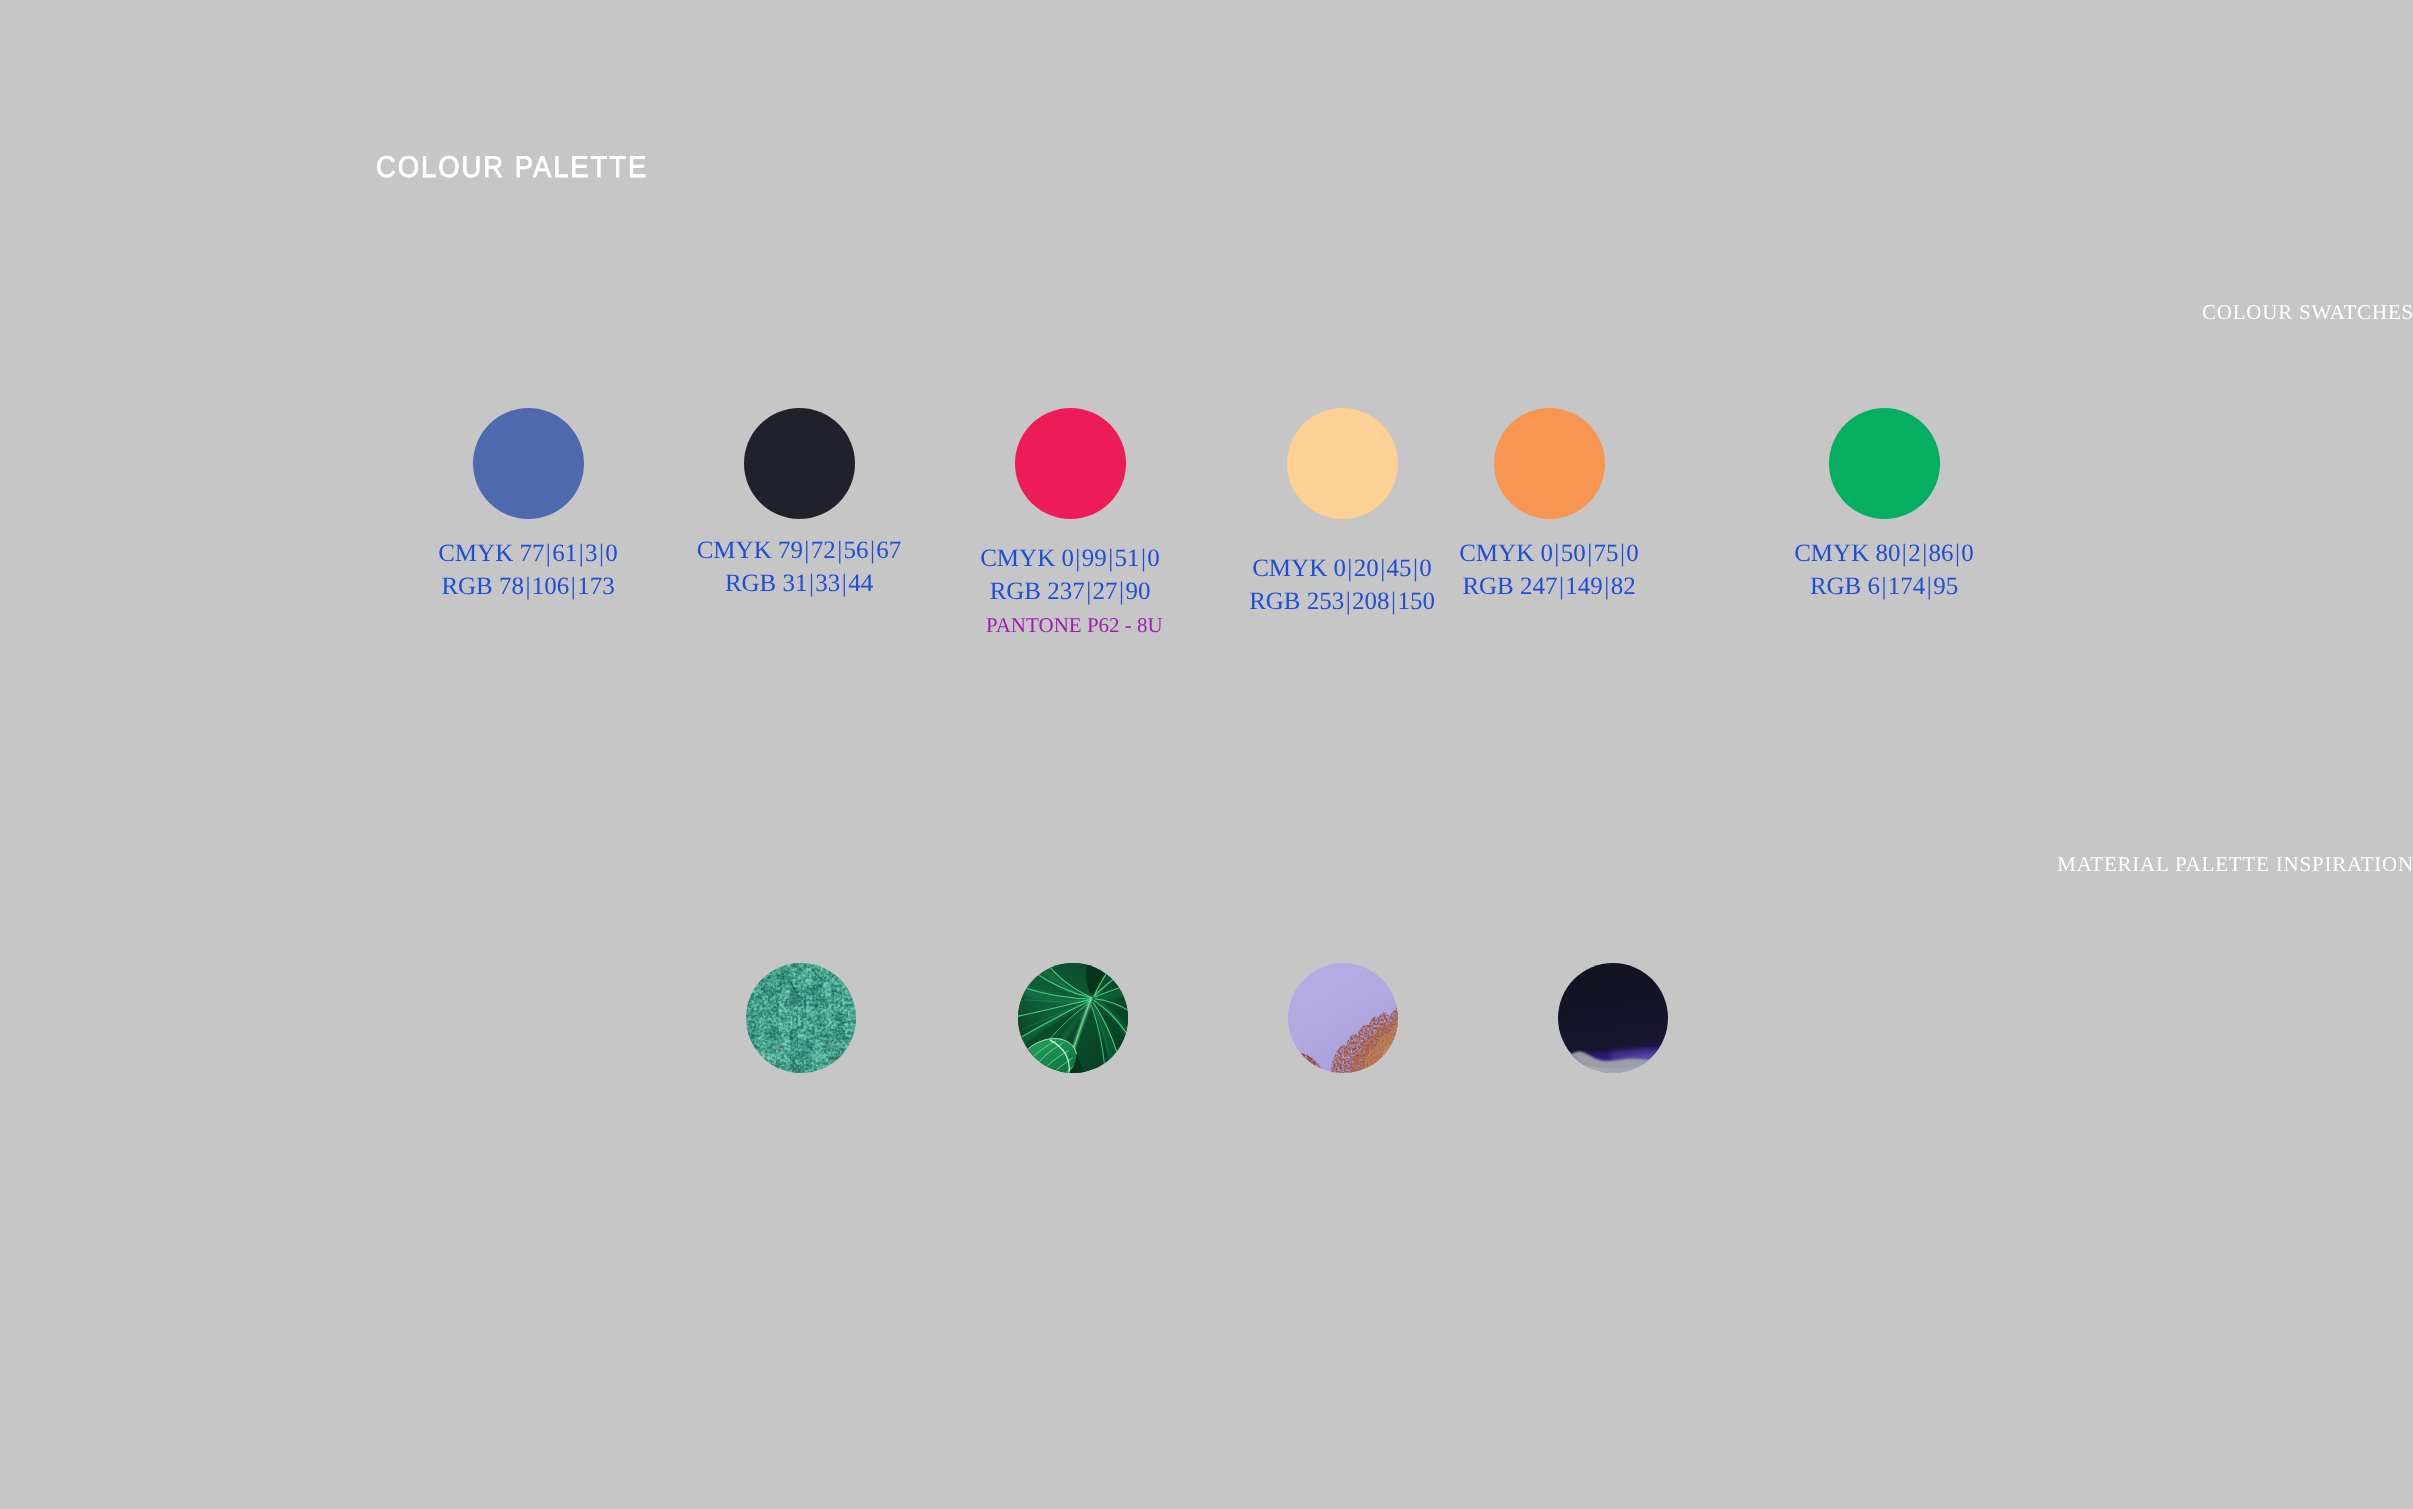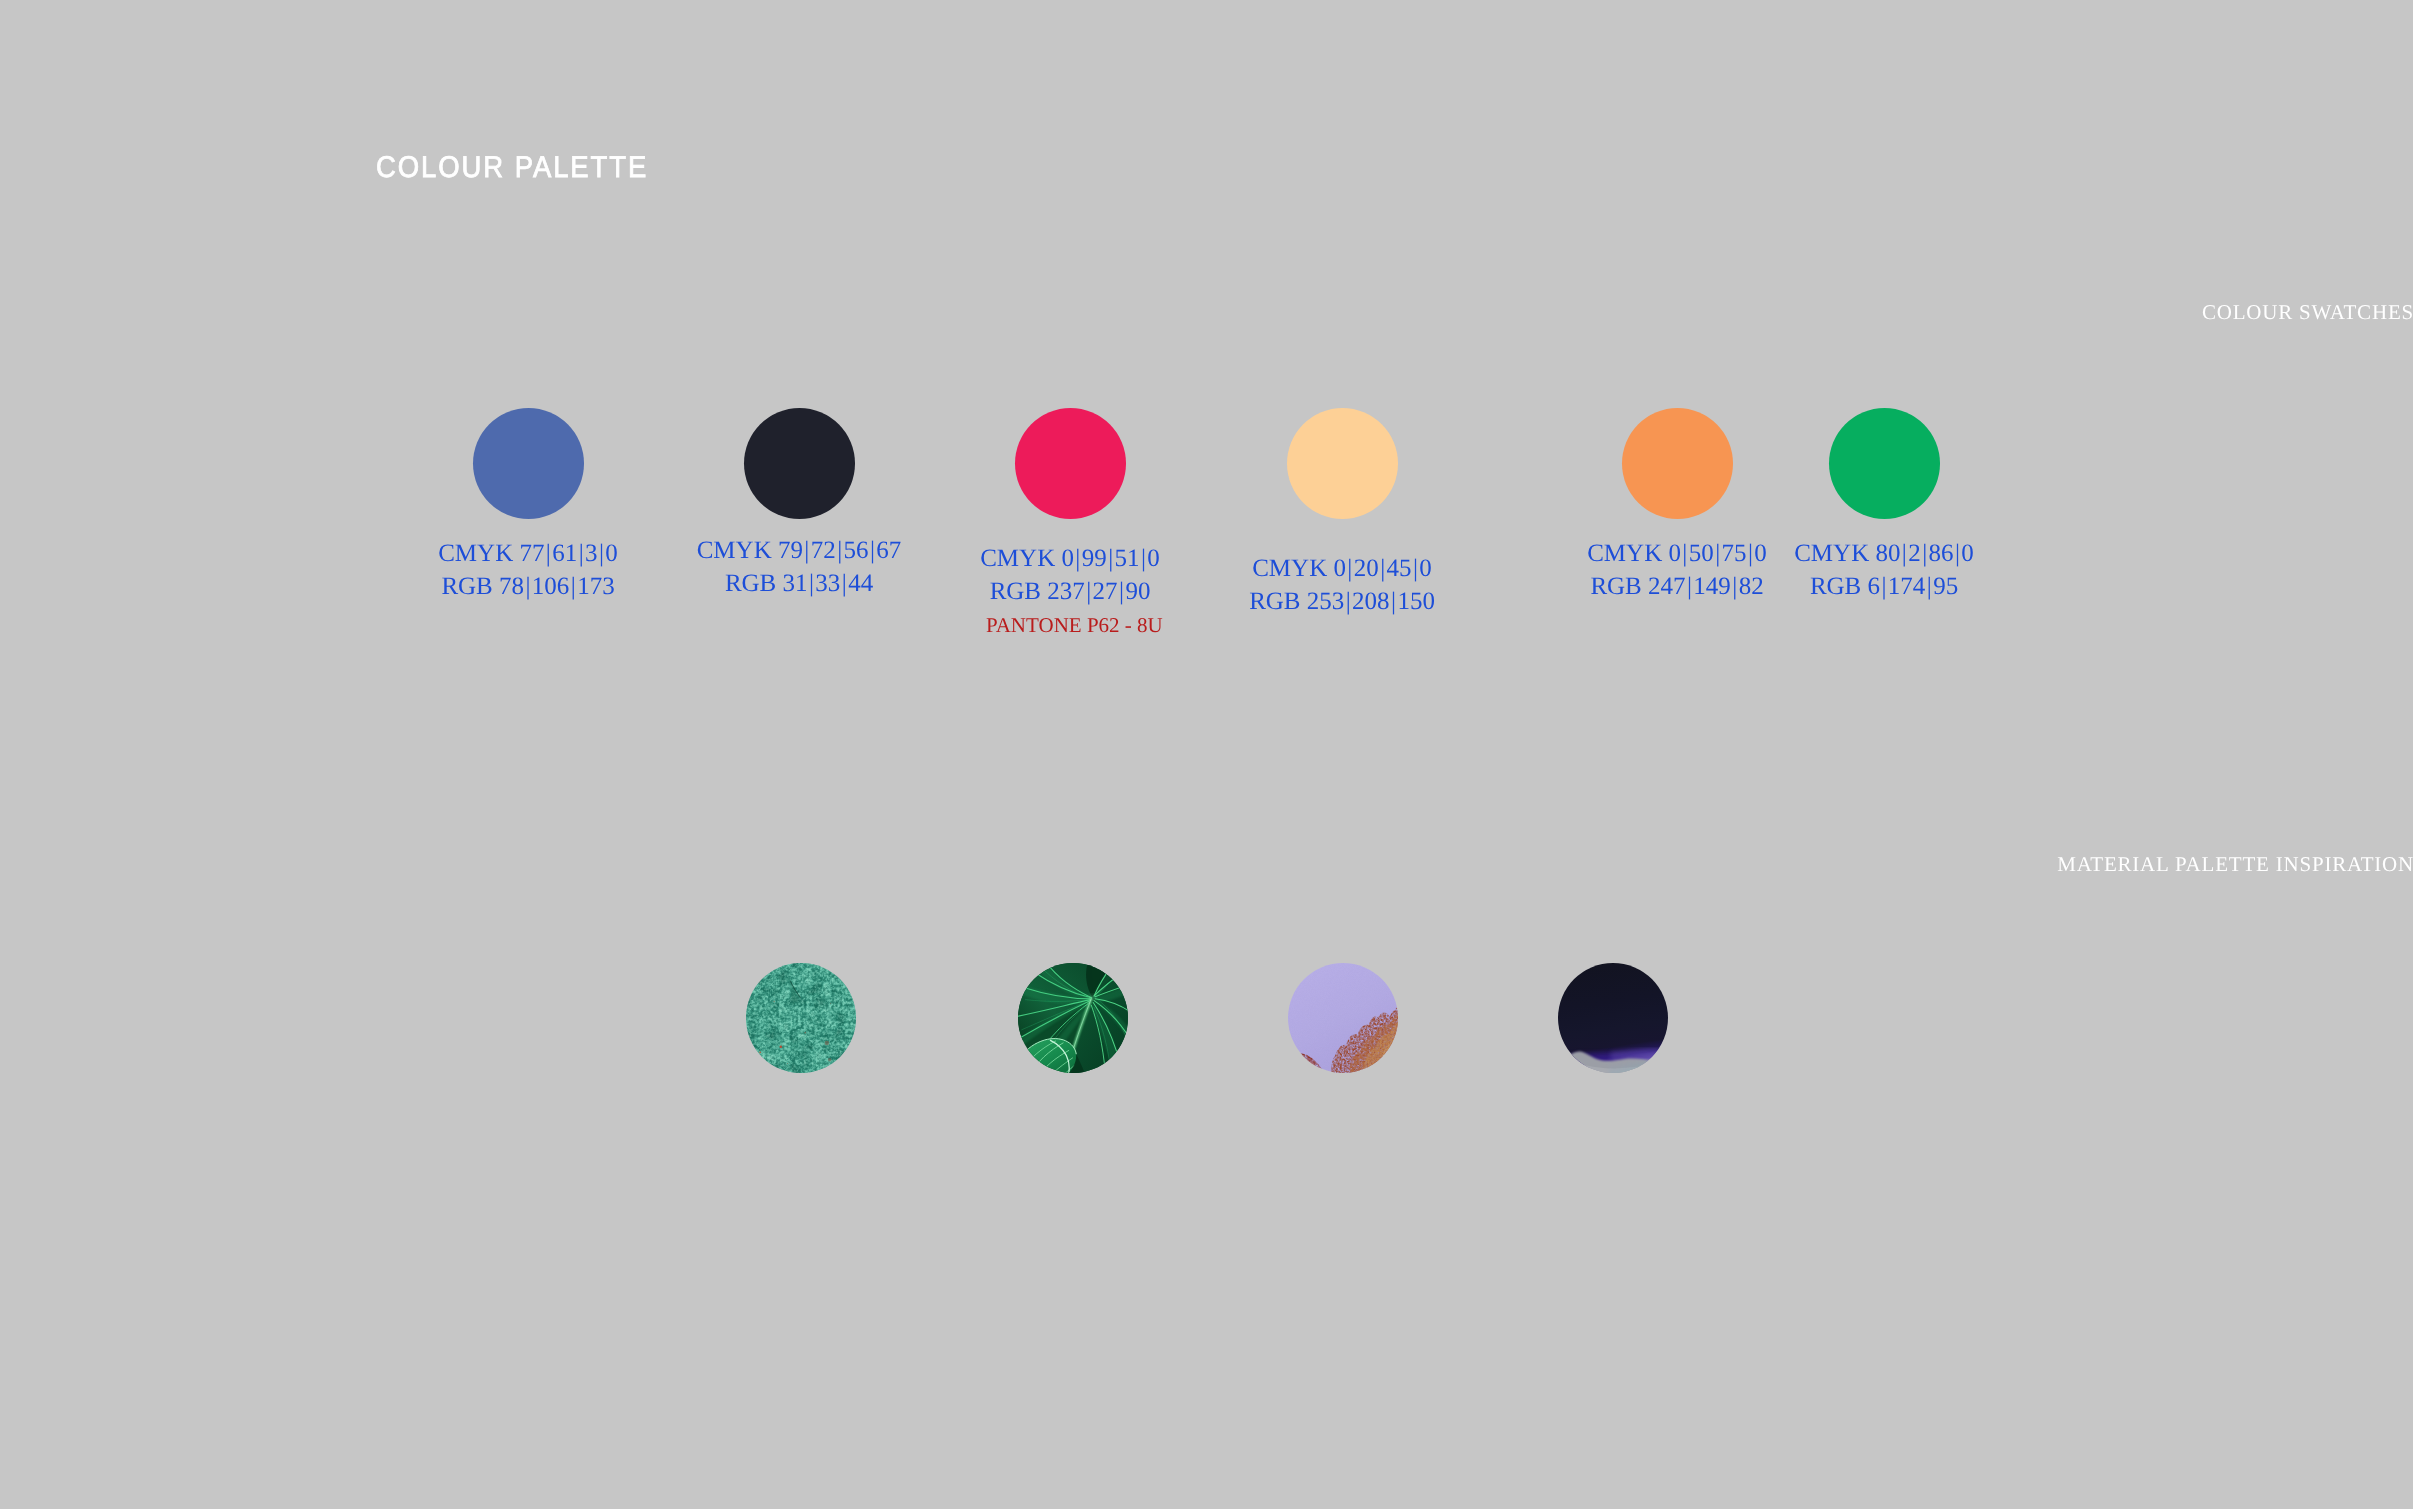--- a/index.html
+++ b/index.html
@@ -61,28 +61,28 @@
       </div>
       <div class="swatch" style="left: 625px; top: 408px;">
         <div class="dot" style="background:#1f212c"></div>
         <div class="meta" style="margin-top:15px">CMYK 79<span class="sep">|</span>72<span class="sep">|</span>56<span class="sep">|</span>67</div>
         <div class="meta">RGB 31<span class="sep">|</span>33<span class="sep">|</span>44</div>
       </div>
       <div class="swatch" style="left: 896px; top: 408px;">
         <div class="dot" style="background:#ed1b5a"></div>
         <div class="meta" style="margin-top:23px">CMYK 0<span class="sep">|</span>99<span class="sep">|</span>51<span class="sep">|</span>0</div>
         <div class="meta">RGB 237<span class="sep">|</span>27<span class="sep">|</span>90</div>
-        <div class="pantone" style="color:#b91c1c">PANTONE P62 - 8U</div>
+        <div class="pantone" style="color:#a21caf">PANTONE P62 - 8U</div>
       </div>
       <div class="swatch" style="left: 1168px; top: 408px;">
         <div class="dot" style="background:#fdd096"></div>
         <div class="meta" style="margin-top:33px">CMYK 0<span class="sep">|</span>20<span class="sep">|</span>45<span class="sep">|</span>0</div>
         <div class="meta">RGB 253<span class="sep">|</span>208<span class="sep">|</span>150</div>
       </div>
-      <div class="swatch" style="left: 1503px; top: 408px;">
+      <div class="swatch" style="left: 1375px; top: 408px;">
         <div class="dot" style="background:#f79552"></div>
         <div class="meta" style="margin-top:18.3px">CMYK 0<span class="sep">|</span>50<span class="sep">|</span>75<span class="sep">|</span>0</div>
         <div class="meta">RGB 247<span class="sep">|</span>149<span class="sep">|</span>82</div>
       </div>
       <div class="swatch" style="left: 1710px; top: 408px;">
         <div class="dot" style="background:#06ae5f"></div>
         <div class="meta" style="margin-top:18.3px">CMYK 80<span class="sep">|</span>2<span class="sep">|</span>86<span class="sep">|</span>0</div>
         <div class="meta">RGB 6<span class="sep">|</span>174<span class="sep">|</span>95</div>
       </div>
     </div>

